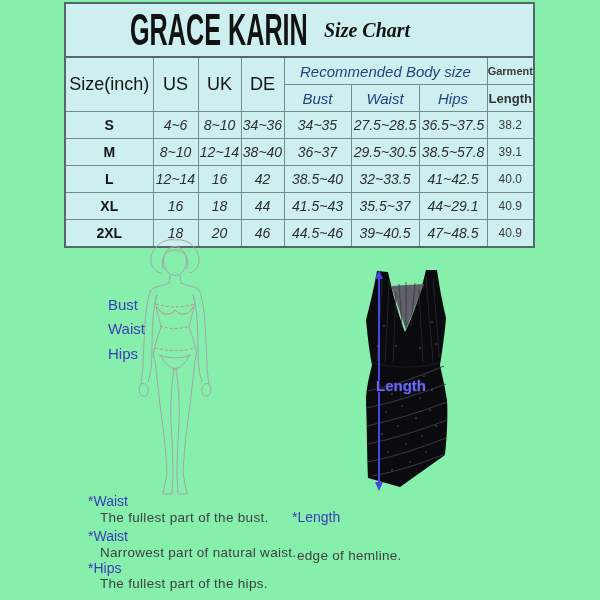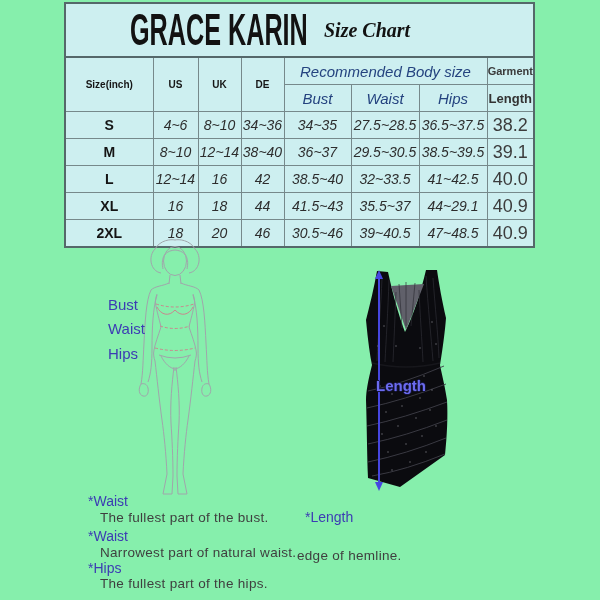--- a/index.html
+++ b/index.html
@@ -9,27 +9,27 @@
   table.sizes{position:absolute;left:64px;top:2px;width:469px;border-collapse:collapse;
               table-layout:fixed;background:#cdeff0;border:2px solid #55686a;}
   table.sizes td{border:1px solid #76898b;text-align:center;vertical-align:middle;padding:0;}
   tr.band td{border-bottom:2px solid #55686a;height:42px;}
   td.sep{border-left:2px solid #55686a;}
   .bandwrap{display:flex;align-items:center;padding-left:64px;gap:34px;}
   .brand{display:inline-block;width:160px;white-space:nowrap;font-weight:700;font-size:45px;
          letter-spacing:0px;color:#121212;transform:scaleX(0.56);transform-origin:0 50%;}
   .sizechart{font-family:"Liberation Serif",serif;font-style:italic;font-weight:600;
              font-size:20px;color:#121212;white-space:nowrap;}
-  td.colhead{font-weight:700;font-size:10px;color:#161616;}
+  td.colhead{font-weight:400;font-size:18px;color:#161616;}
   td.navy{font-style:italic;font-weight:400;font-size:15px;color:#24437f;height:26px;}
   td.garm{font-weight:700;font-size:11px;color:#3a3a3a;}
   td.garlen{font-weight:700;font-size:13px;color:#333;}
   td.sizecell{font-weight:700;font-size:14px;color:#141414;height:26px;}
   td.ital{font-style:italic;font-size:14px;color:#2d2d2d;}
-  td.garval{font-size:18px;color:#3c3c3c;}
+  td.garval{font-size:12px;color:#3c3c3c;}
   
   .figlabel{position:absolute;font-size:15px;color:#3c3cb3;}
   .notetitle{position:absolute;font-size:14px;color:#3c3cb3;}
   .notetext{position:absolute;font-size:13.5px;color:#3f3f3f;letter-spacing:.3px;text-align:center;}
   .lengthtag{position:absolute;left:376px;top:377px;font-size:15px;font-weight:700;color:#6b6bef;
              text-shadow:1px 0 #16163c,-1px 0 #16163c,0 1px #16163c,0 -1px #16163c;}
   svg{position:absolute;}
 </style>
 </head>
 <body>
@@ -80,21 +80,21 @@
       <td class="ital">36.5~37.5</td>
       <td class="garval">38.2</td>
     </tr>
     <tr>
       <td class="sizecell">M</td>
       <td class="ital">8~10</td>
       <td class="ital">12~14</td>
       <td class="ital">38~40</td>
       <td class="ital sep">36~37</td>
       <td class="ital">29.5~30.5</td>
-      <td class="ital">38.5~39.5</td>
+      <td class="ital">38.5~57.8</td>
       <td class="garval">39.1</td>
     </tr>
     <tr>
       <td class="sizecell">L</td>
       <td class="ital">12~14</td>
       <td class="ital">16</td>
       <td class="ital">42</td>
       <td class="ital sep">38.5~40</td>
       <td class="ital">32~33.5</td>
       <td class="ital">41~42.5</td>
@@ -108,21 +108,21 @@
       <td class="ital sep">41.5~43</td>
       <td class="ital">35.5~37</td>
       <td class="ital">44~29.1</td>
       <td class="garval">40.9</td>
     </tr>
     <tr>
       <td class="sizecell">2XL</td>
       <td class="ital">18</td>
       <td class="ital">20</td>
       <td class="ital">46</td>
-      <td class="ital sep">30.5~46</td>
+      <td class="ital sep">44.5~46</td>
       <td class="ital">39~40.5</td>
       <td class="ital">47~48.5</td>
       <td class="garval">40.9</td>
     </tr>
   </tbody>
     </table>
 
   <svg style="left:95px;top:238px" width="160" height="260" viewBox="0 0 160 260">
     <g fill="none" stroke="#a0a6ab" stroke-width="1">
       <path d="M66,35 C55,33 53,18 60,11 C65,2 76,1 80,2 C84,1 95,2 100,11 C107,18 105,33 94,35"></path>
@@ -212,16 +212,16 @@
     </g>
   </svg>
   <span class="lengthtag">Length</span>
 
   <div class="notetitle" style="left:88px;top:493px">*Waist</div>
   <div class="notetext" style="left:100px;top:510px">The fullest part of the bust.</div>
   <div class="notetitle" style="left:88px;top:528px">*Waist</div>
   <div class="notetext" style="left:100px;top:545px">Narrowest part of natural waist.</div>
   <div class="notetitle" style="left:88px;top:560px">*Hips</div>
   <div class="notetext" style="left:100px;top:576px">The fullest part of the hips.</div>
-  <div class="notetitle" style="left:305px;top:509px">*Length</div>
+  <div class="notetitle" style="left:292px;top:509px">*Length</div>
   <div class="notetext" style="left:297px;top:548px">edge of hemline.</div>
 
 </div>
 
 </body></html>

